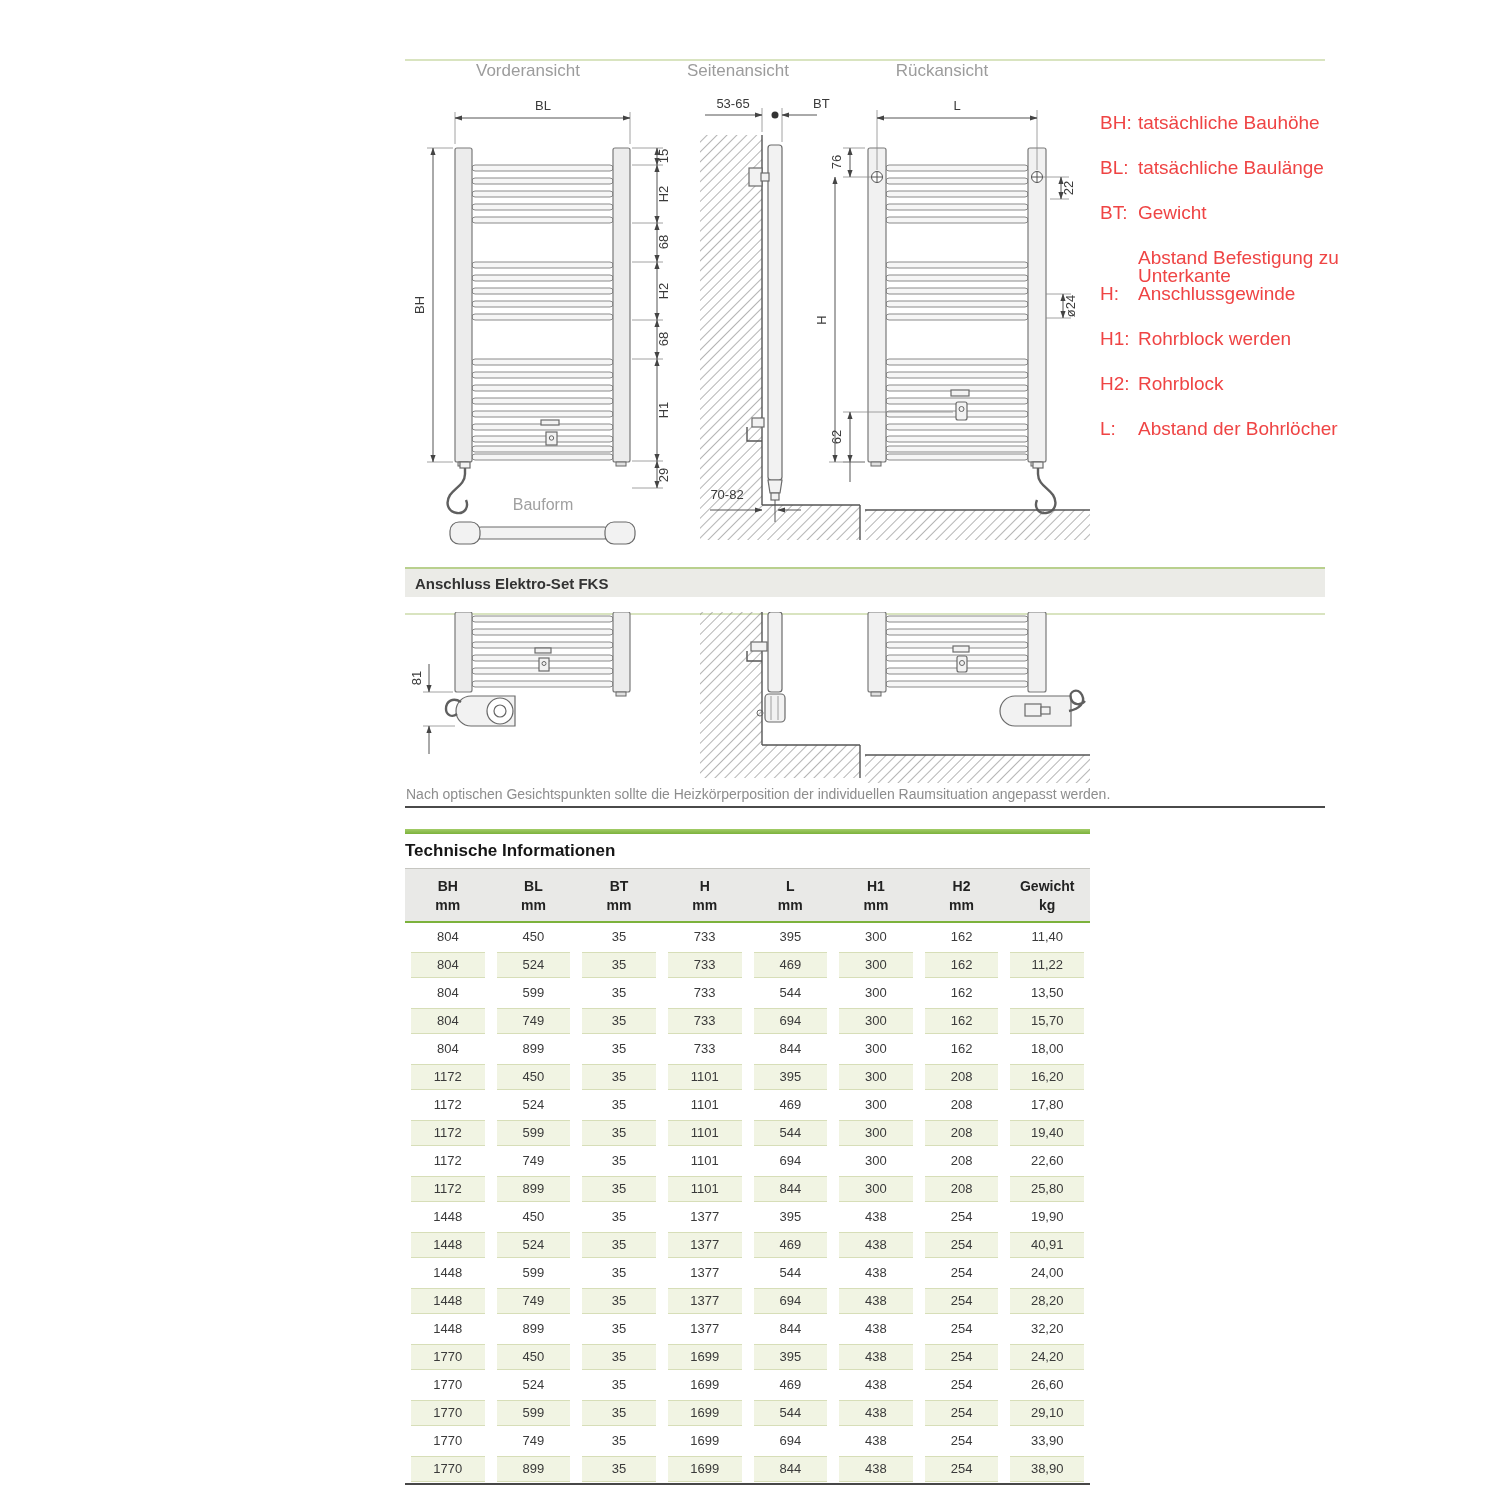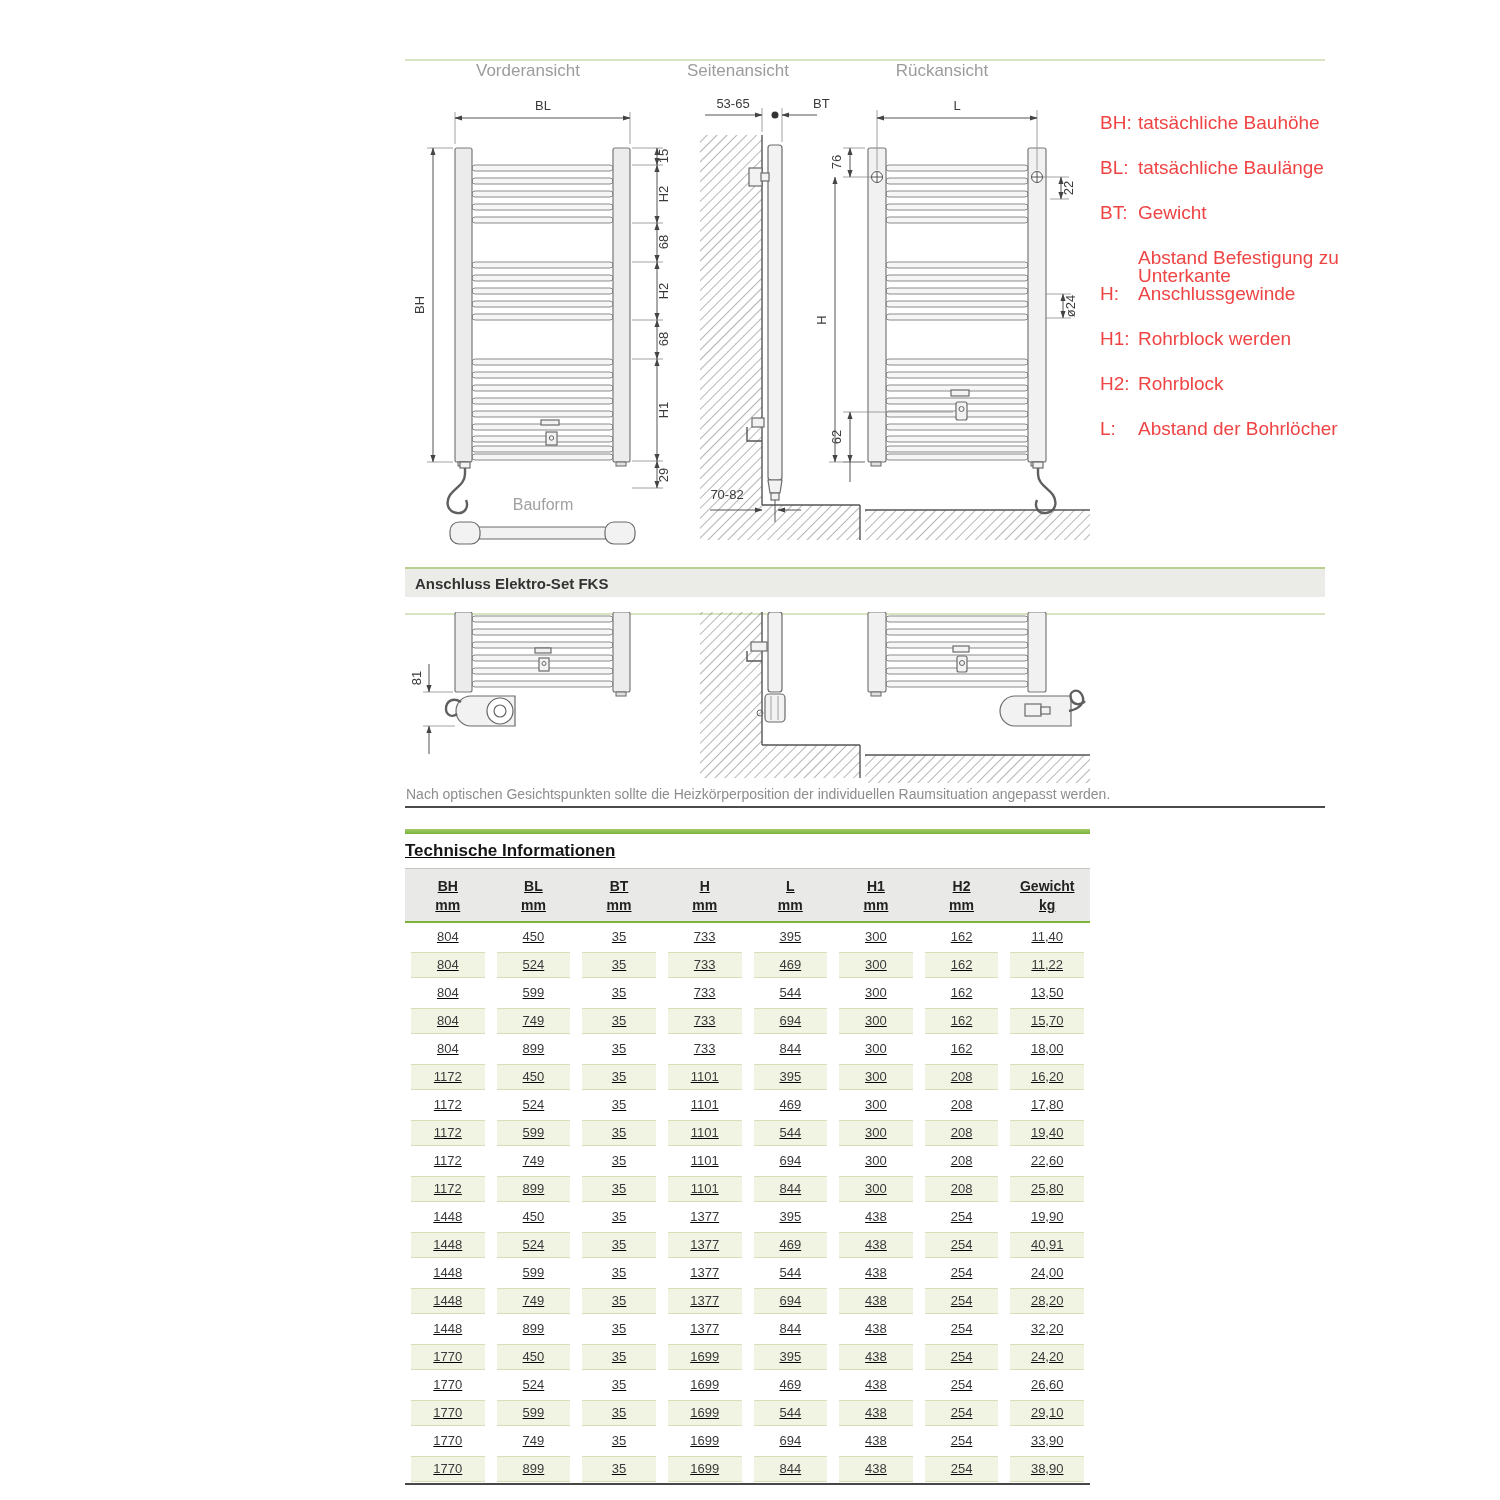--- a/index.html
+++ b/index.html
@@ -9,21 +9,21 @@
   .darkline{position:absolute;height:2px;background:#4a4a4a;}
   .viewtitle{position:absolute;width:160px;text-align:center;color:#9c9c9c;font-size:17px;}
   .legend{position:absolute;left:1100px;top:96px;width:280px;}
   .legend-row{display:flex;margin-bottom:9px;color:#ef4444;font-size:19px;line-height:18px;align-items:flex-end;}
   .legend-key{width:38px;flex:none;}
   .legend-text{flex:1;margin-top:18px;}
   .fksbar{position:absolute;left:405px;top:567px;width:920px;height:30px;background:#ebebe7;
           border-top:2px solid #b9d08e;box-sizing:border-box;}
   .fksbar span{display:block;padding:6px 0 0 10px;font-weight:bold;font-size:15px;color:#333;}
   .note{position:absolute;left:406px;top:786px;width:900px;color:#8d8d8d;font-size:14px;}
-  .tablewrap{position:absolute;left:405px;top:829px;width:685px;text-decoration:underline;}
+  .tablewrap{position:absolute;left:405px;top:829px;width:685px;}
   .greenbar{height:5px;background:linear-gradient(180deg,#a3cc68,#7cb23c);}
   .tabletitle{margin-top:7px;font-weight:bold;font-size:17px;color:#161616;}
   table{width:685px;border-collapse:collapse;table-layout:fixed;margin-top:7px;
         border-bottom:2px solid #474747;}
   thead th{background:#e9e9e7;border-top:1px solid #c6c6c1;border-bottom:2px solid #7cb23c;
            padding:9px 0 8px;font-size:14px;color:#222;font-weight:bold;}
   thead th .u{margin-top:3px;}
   tbody td{padding:0;height:28px;text-align:center;font-size:13px;color:#3a3a3a;}
   td .box{display:block;margin:1px 6px;height:26px;line-height:26px;box-sizing:border-box;}
   tr.g .box{background:#f1f4e3;border-top:1px solid #d7deb8;border-bottom:1px solid #d7deb8;line-height:24px;}

